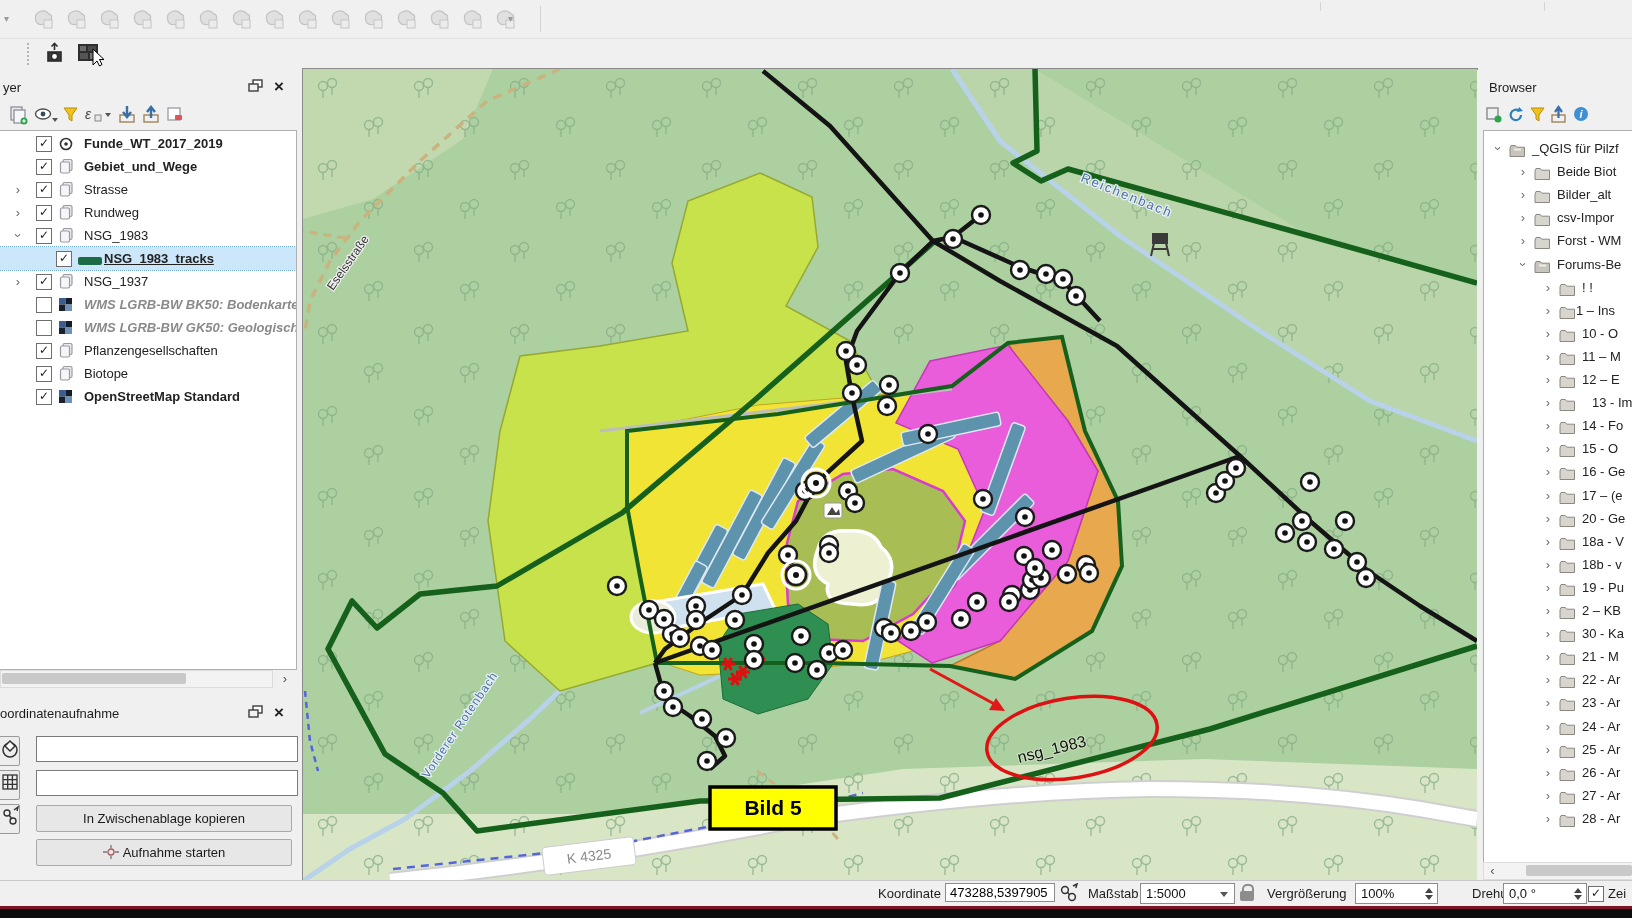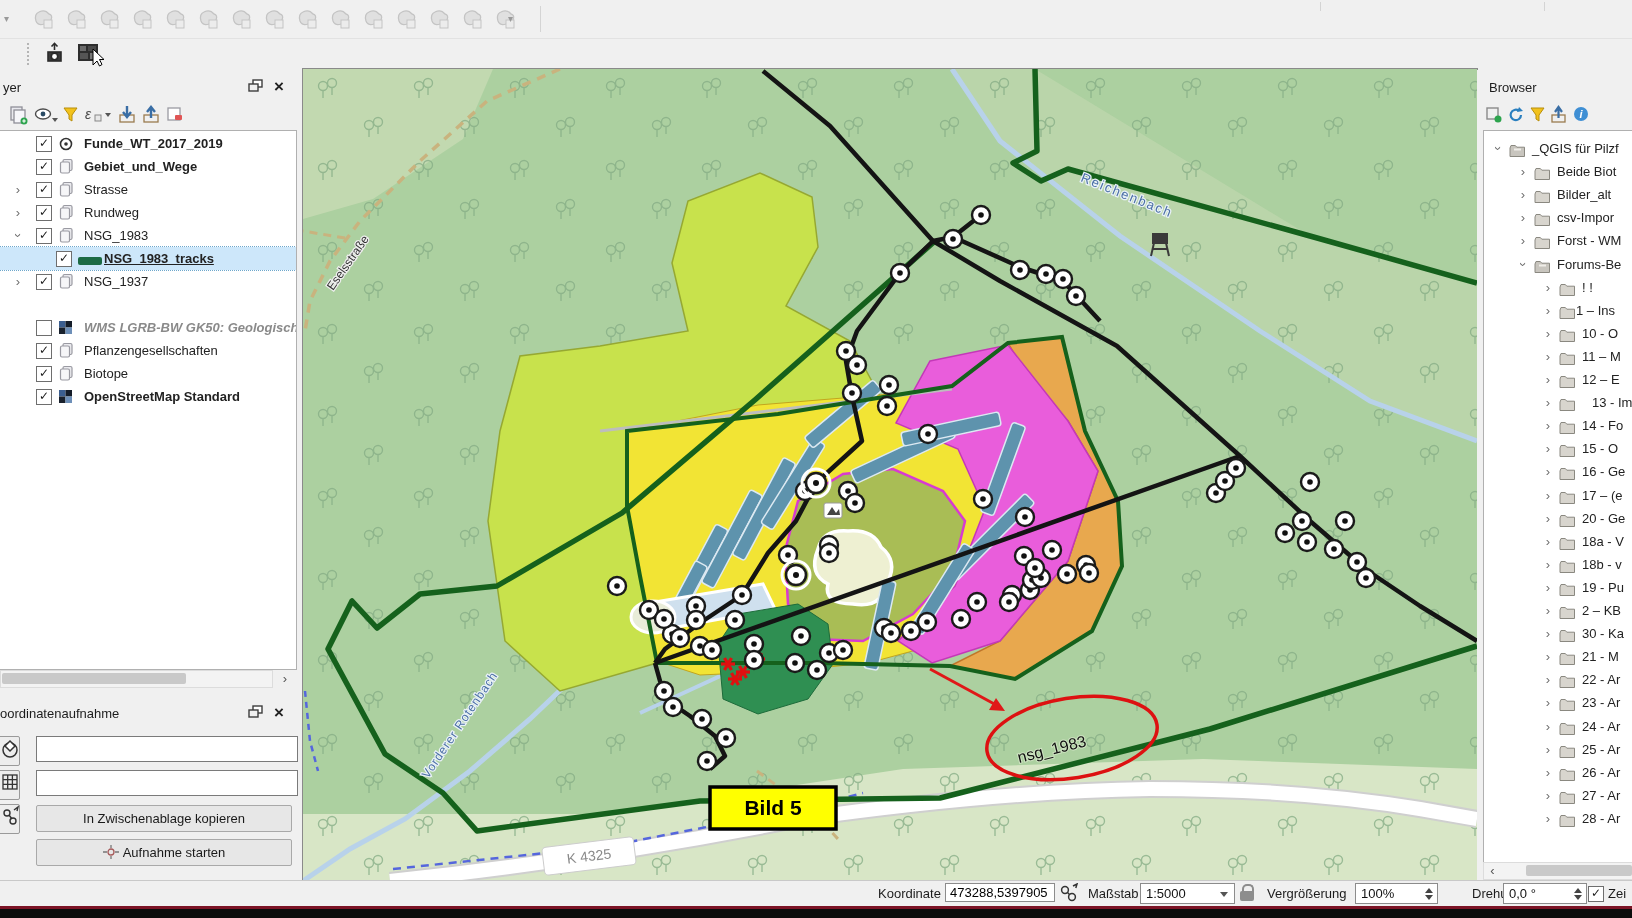--- a/index.html
+++ b/index.html
@@ -231,20 +231,30 @@
       <span class="llabel" style="left:104px;font-weight:bold;text-decoration:underline;">NSG_1983_tracks</span>
     </div>
     <div class="trow" style="top: 139px;">
       <span class="ar" style="left:12px">›</span>
       <span class="cb" style="left:36px">✓</span>
       <span class="licon" style="left:58px"><svg width="17" height="17">
           <rect x="5" y="1.5" width="9" height="11" rx="1.5" fill="#eaeaee" stroke="#9a9aa2" stroke-width="1.2"></rect>
           <rect x="2.5" y="4" width="9" height="11" rx="1.5" fill="#f6f6f8" stroke="#9a9aa2" stroke-width="1.2"></rect>
         </svg></span>
       <span class="llabel" style="left:84px;">NSG_1937</span>
+    </div>
+    <div class="trow" style="top: 162px;">
+      <span class="cb" style="left:36px"></span>
+      <span class="licon" style="left:58px"><svg width="15" height="15">
+          <rect x="1" y="1" width="6.5" height="6.5" fill="#3b5e8f"></rect>
+          <rect x="7.5" y="1" width="6.5" height="6.5" fill="#141c28"></rect>
+          <rect x="1" y="7.5" width="6.5" height="6.5" fill="#18202c"></rect>
+          <rect x="7.5" y="7.5" width="6.5" height="6.5" fill="#6d8fb8"></rect>
+        </svg></span>
+      <span class="llabel" style="left:84px;font-weight:bold;font-style:italic;color:#8a8a8a;">WMS LGRB-BW BK50: Bodenkarte</span>
     </div>
     <div class="trow" style="top: 185px;">
       <span class="cb" style="left:36px"></span>
       <span class="licon" style="left:58px"><svg width="15" height="15">
           <rect x="1" y="1" width="6.5" height="6.5" fill="#3b5e8f"></rect>
           <rect x="7.5" y="1" width="6.5" height="6.5" fill="#141c28"></rect>
           <rect x="1" y="7.5" width="6.5" height="6.5" fill="#18202c"></rect>
           <rect x="7.5" y="7.5" width="6.5" height="6.5" fill="#6d8fb8"></rect>
         </svg></span>
       <span class="llabel" style="left:84px;font-weight:bold;font-style:italic;color:#8a8a8a;">WMS LGRB-BW GK50: Geologische</span>

